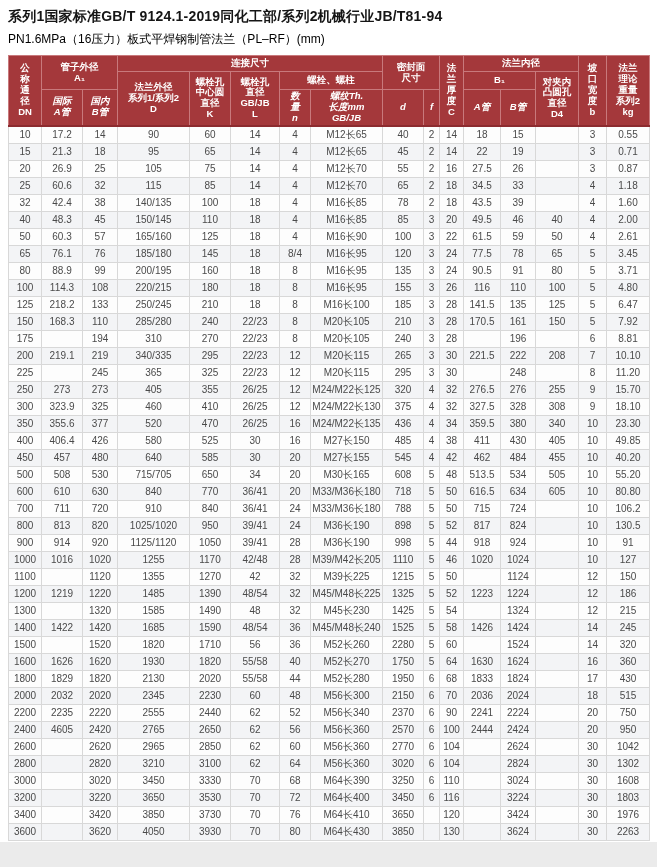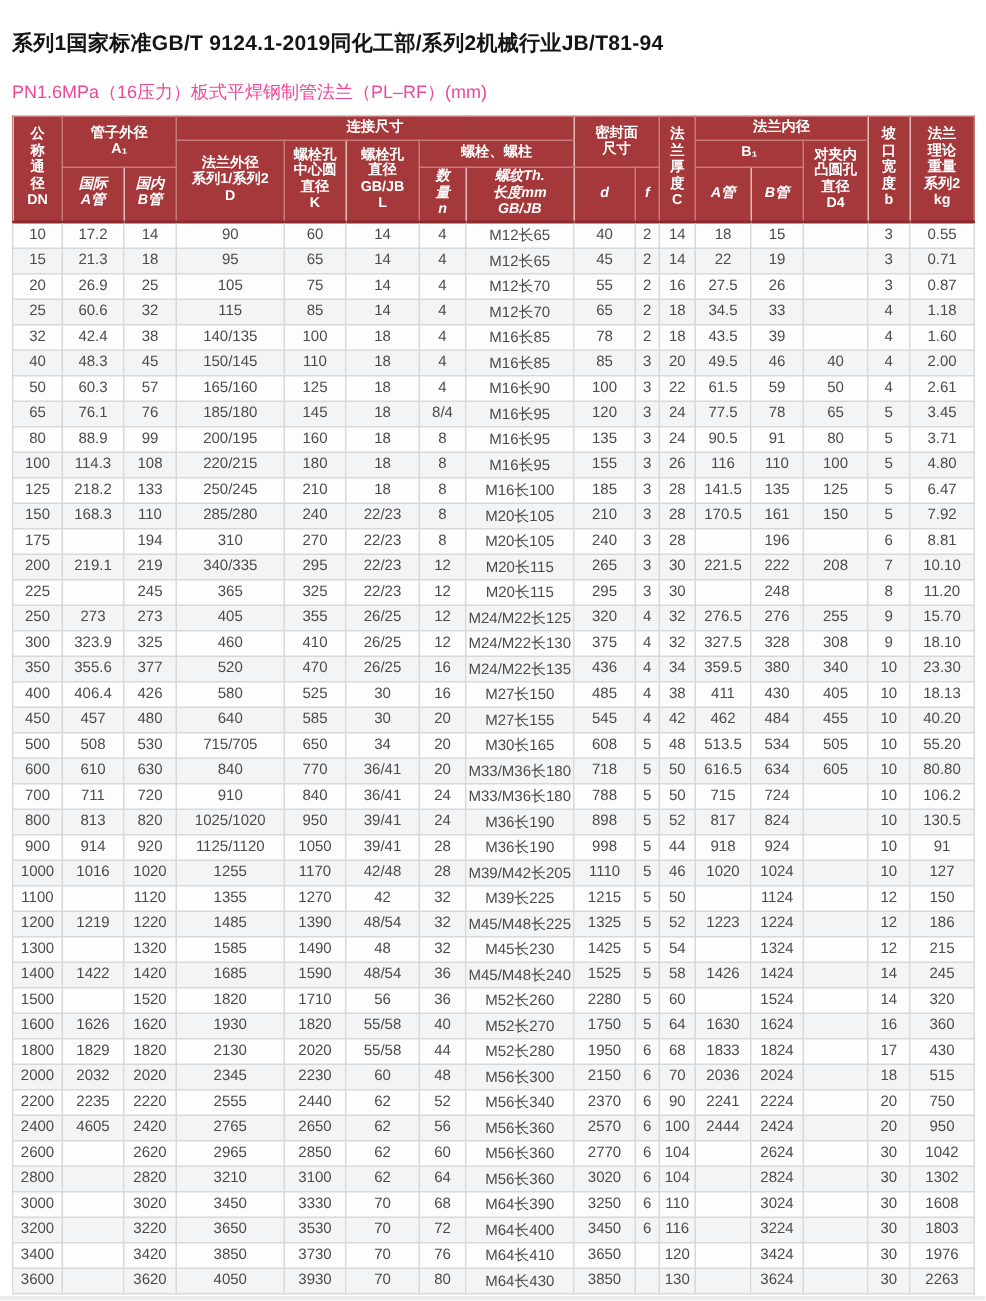--- a/index.html
+++ b/index.html
@@ -2,23 +2,23 @@
 <html style="--header-bg: #A4383B; --header-border: #C8797C; --body-border: #D8D8D8; --row-alt: #F3F4F6; --page-bg: #EBEBEB; --accent-dark: #8C2B2F;"><head>
 <meta charset="utf-8">
 <style>
   html,body{margin:0;padding:0;}
   body{
     width:657px;height:867px;overflow:hidden;
     background:#ffffff;
     font-family:"Liberation Sans","DejaVu Sans",sans-serif;
   }
   .page{display:flex;flex-direction:column;width:657px;height:867px;}
-  .title-block{padding:20px 8px 5px 8px;}
+  .title-block{padding:8px 8px 5px 8px;}
   .t1{font-size:14px;font-weight:bold;color:#151515;letter-spacing:.2px;}
-  .t2{font-size:12px;color:#ec4899;margin-top:15px;}
+  .t2{font-size:12px;color:#000000;margin-top:5px;}
   table.spec{
     border-collapse:collapse;table-layout:fixed;
     width:641px;margin:2px 8px 0 8px;
   }
   thead th{
     background:var(--header-bg);color:#fff;
     font-size:9.5px;font-weight:bold;line-height:1.15;
     border:1px solid var(--header-border);
     white-space:pre-line;text-align:center;vertical-align:middle;
     padding:1px 0;overflow:hidden;
@@ -462,21 +462,21 @@
           <td>30</td>
           <td>16</td>
           <td>M27长150</td>
           <td>485</td>
           <td>4</td>
           <td>38</td>
           <td>411</td>
           <td>430</td>
           <td>405</td>
           <td>10</td>
-          <td>18.13</td>
+          <td>49.85</td>
         </tr>
         <tr>
           <td>450</td>
           <td>457</td>
           <td>480</td>
           <td>640</td>
           <td>585</td>
           <td>30</td>
           <td>20</td>
           <td>M27长155</td>

